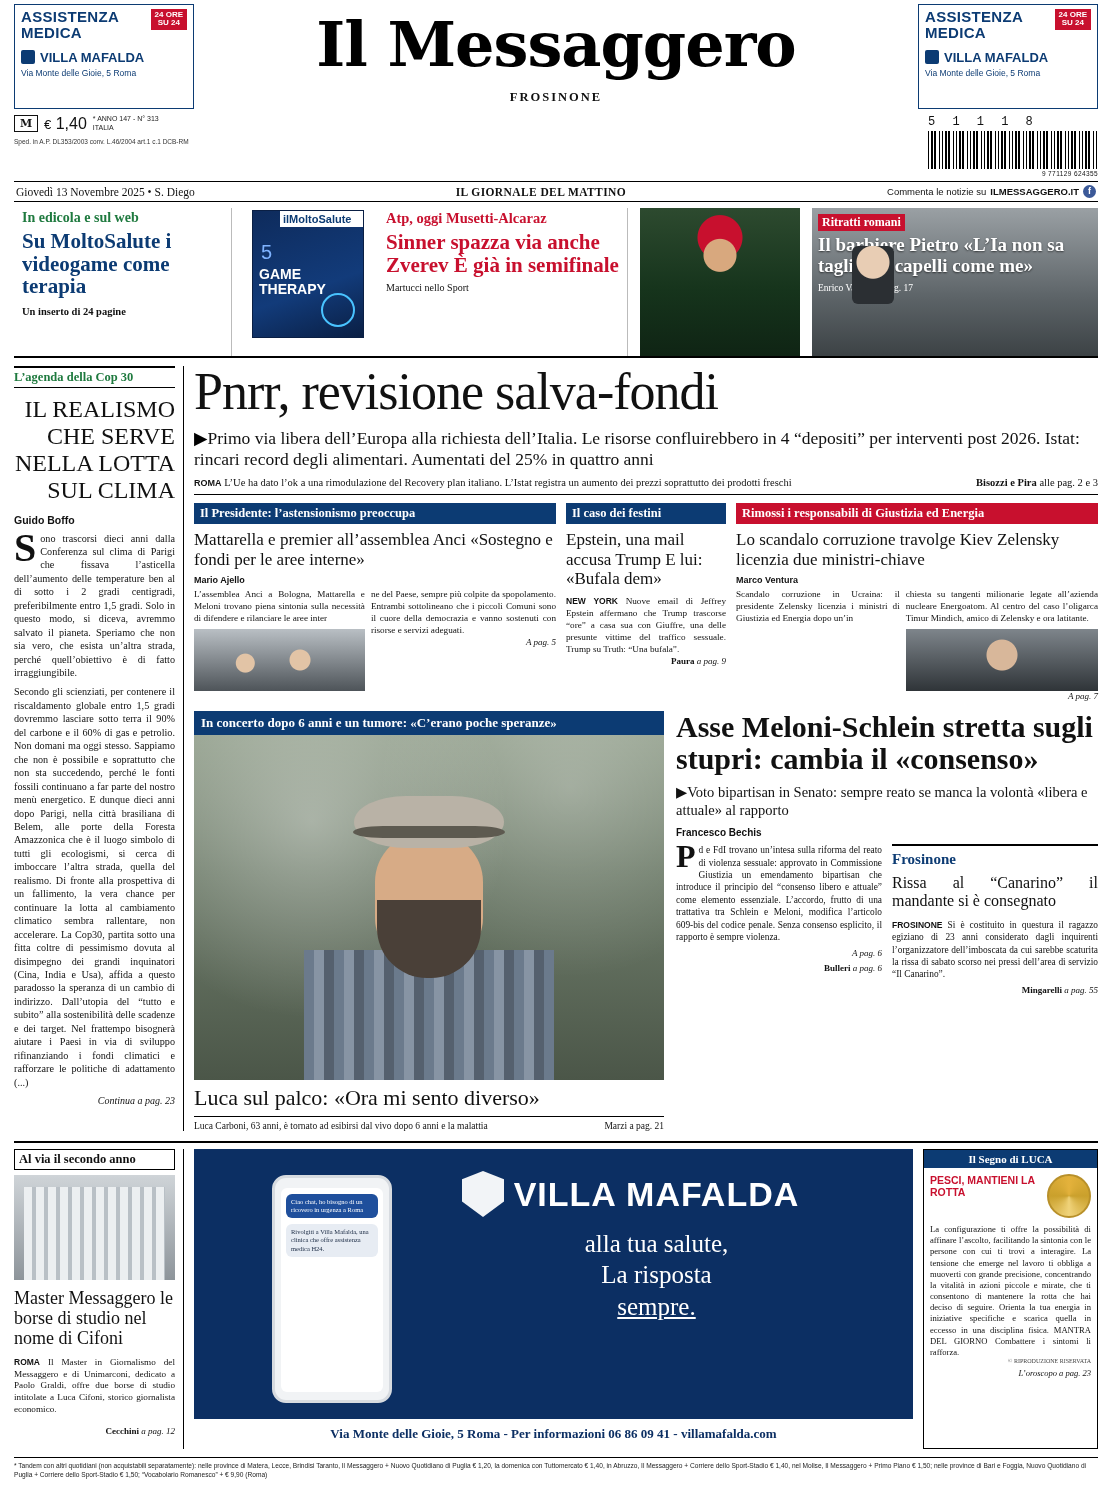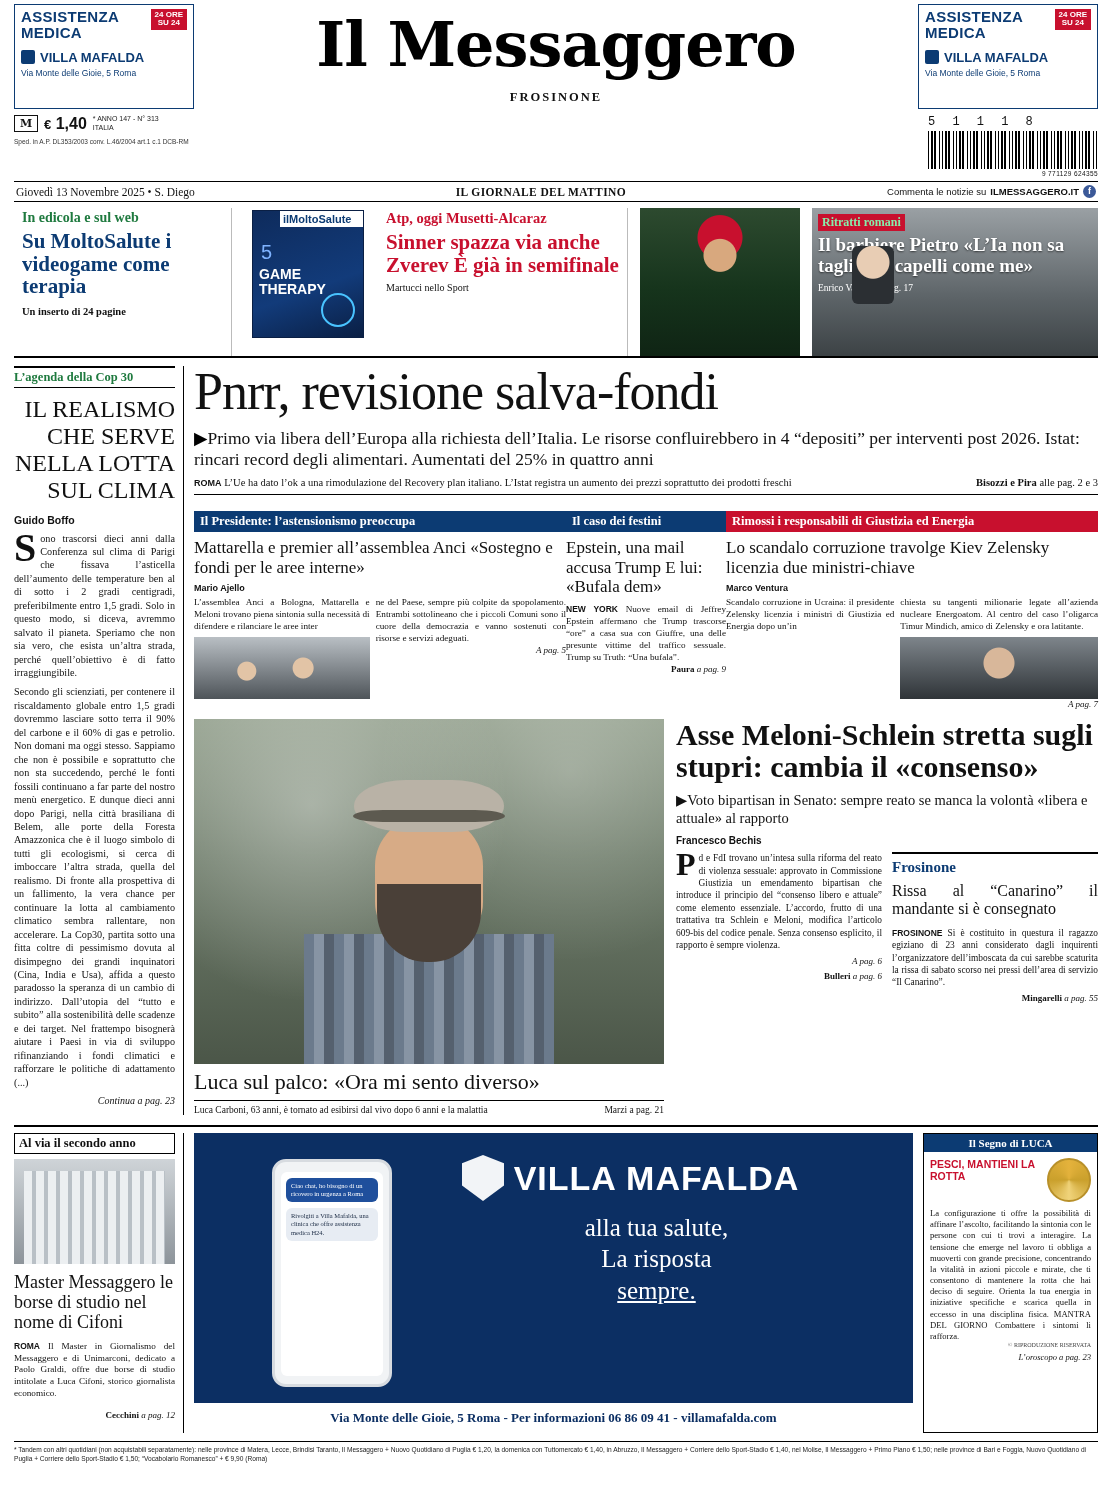--- a/index.html
+++ b/index.html
@@ -37,21 +37,21 @@
     line-height:1; margin-top:10px; color:#000;
   }
   .masthead .edition {
     font-family:"Liberation Serif", serif; font-size:12.5px; letter-spacing:2px; margin-top:14px; font-weight:bold;
   }
 
   
   .priceline { display:flex; align-items:flex-start; justify-content:space-between; margin-top:6px; }
   .priceleft { display:flex; align-items:flex-start; gap:6px; font-family:"Liberation Sans", sans-serif; }
   .mlogo { width:24px; height:17px; border:1px solid #111; display:flex; align-items:center; justify-content:center; font-size:11px; font-weight:bold; font-family:"DejaVu Serif", serif;}
-  .price { font-size:16px; font-weight:bold; }
+  .price { font-size:16px; font-weight:normal; }
   .price .cur { font-size:13px; }
   .pricemeta { font-size:7px; line-height:1.25; color:#222; }
   .spedtext { font-size:6.5px; color:#333; margin-top:5px; max-width:330px; font-family:"Liberation Sans", sans-serif;}
   .barcodewrap { text-align:right; }
   .barnum { font-family:Liberation Mono, monospace; font-size:12px; letter-spacing:5px; text-align:left; padding-right:4px;}
   .barcode {
     height:38px; width:170px;
     background:repeating-linear-gradient(90deg,#000 0 1px,#fff 1px 3px,#000 3px 5px,#fff 5px 6px,#000 6px 8px,#fff 8px 11px,#000 11px 12px,#fff 12px 14px);
     margin-top:2px;
   }
@@ -103,21 +103,21 @@
     position:relative;
   }
   .ritratti-photo:after{
     content:""; position:absolute; left:14%; top:26%; width:42px; height:58px;
     background:radial-gradient(circle at 50% 28%, #e8cdb4 0 16px, rgba(0,0,0,0) 17px), #2b2f33;
     border-radius:6px;
   }
   .overlaytext {
     position:absolute; left:0; right:0; top:4px; padding:0 6px;
   }
-  .overlaytext .k { color:#86efac; background:#c8102e; display:inline-block; padding:1px 4px; font-size:12px; font-weight:bold;}
+  .overlaytext .k { color:#ffffff; background:#c8102e; display:inline-block; padding:1px 4px; font-size:12px; font-weight:bold;}
   .overlaytext h3 { color:#fff; font-size:19px; line-height:1.1; margin-top:4px; text-shadow:0 1px 2px rgba(0,0,0,.6);}
   .overlaytext .credit { color:#fff; font-size:9.5px; margin-top:6px; font-family:"Liberation Serif", serif;}
 
   
   .body { display:flex; margin-top:8px; }
   .col-left { width:170px; padding-right:8px; border-right:1px solid #000; }
   .col-main { flex:1; padding-left:10px; }
 
   .agenda-hd { border-top:2px solid #000; border-bottom:1px solid #000; padding:2px 0; font-size:12.5px; color:#1f7a3f; font-weight:bold;}
   .editorial-title { font-size:24px; line-height:1.12; margin-top:8px; font-family:"Liberation Serif", serif;text-align:right;}
@@ -131,21 +131,21 @@
     font-size:52px; line-height:1; font-weight:normal; letter-spacing:-1px; margin:0;
     font-family:"Liberation Serif", serif;
   }
   .subhead { font-size:17.5px; line-height:1.18; margin-top:10px; }
   .subhead .arrow { color:#000; }
   .lead { font-size:10.5px; margin-top:8px; display:flex; justify-content:space-between; gap:10px; border-bottom:1px solid #000; padding-bottom:6px;}
   .lead .loc { font-family:"Liberation Sans", sans-serif; font-weight:bold; font-size:9px;}
   .lead .ref { white-space:nowrap; font-family:"Liberation Serif", serif; }
   .lead .ref b { font-weight:bold; }
 
-  .three { display:flex; gap:0; margin-top:16px; }
+  .three { display:flex; gap:10px; margin-top:8px; }
   .three .c { flex:1; }
   .secbar { color:#fff; font-family:"Liberation Serif", serif; font-size:12.5px; padding:3px 6px; font-weight:bold;}
   .bar-blue { background:#0c3b73; }
   .bar-red { background:#c8102e; }
   .sec-h { font-size:17px; line-height:1.14; margin-top:6px; }
   .sec-byline { font-family:"Liberation Sans", sans-serif; font-weight:bold; font-size:9px; margin-top:6px;}
   .sec-body { font-size:9.2px; line-height:1.3; text-align:justify; margin-top:4px; }
   .sec-ref { text-align:right; font-size:9px; font-style:italic; }
   .sec-ref b { font-style:normal; }
   .cols2 { display:flex; gap:6px; }
@@ -378,20 +378,21 @@
               <div class="sec-body">chiesta su tangenti milionarie legate all’azienda nucleare Energoatom. Al centro del caso l’oligarca Timur Mindich, amico di Zelensky e ora latitante.</div>
               <div class="thumb zel"></div>
               <div class="sec-ref">A pag. 7</div>
             </div>
           </div>
         </div>
       </div>
 
       <div class="feature">
         <div class="feat-left">
+          <div class="featbar">In concerto dopo 6 anni e un tumore: «C’erano poche speranze»</div>
           <div class="featphoto">
             <div class="blur"></div>
             <div class="man">
               <div class="shirt"></div>
               <div class="face"></div>
               <div class="beard"></div>
               <div class="hat"></div>
               <div class="hatband"></div>
             </div>
           </div>

